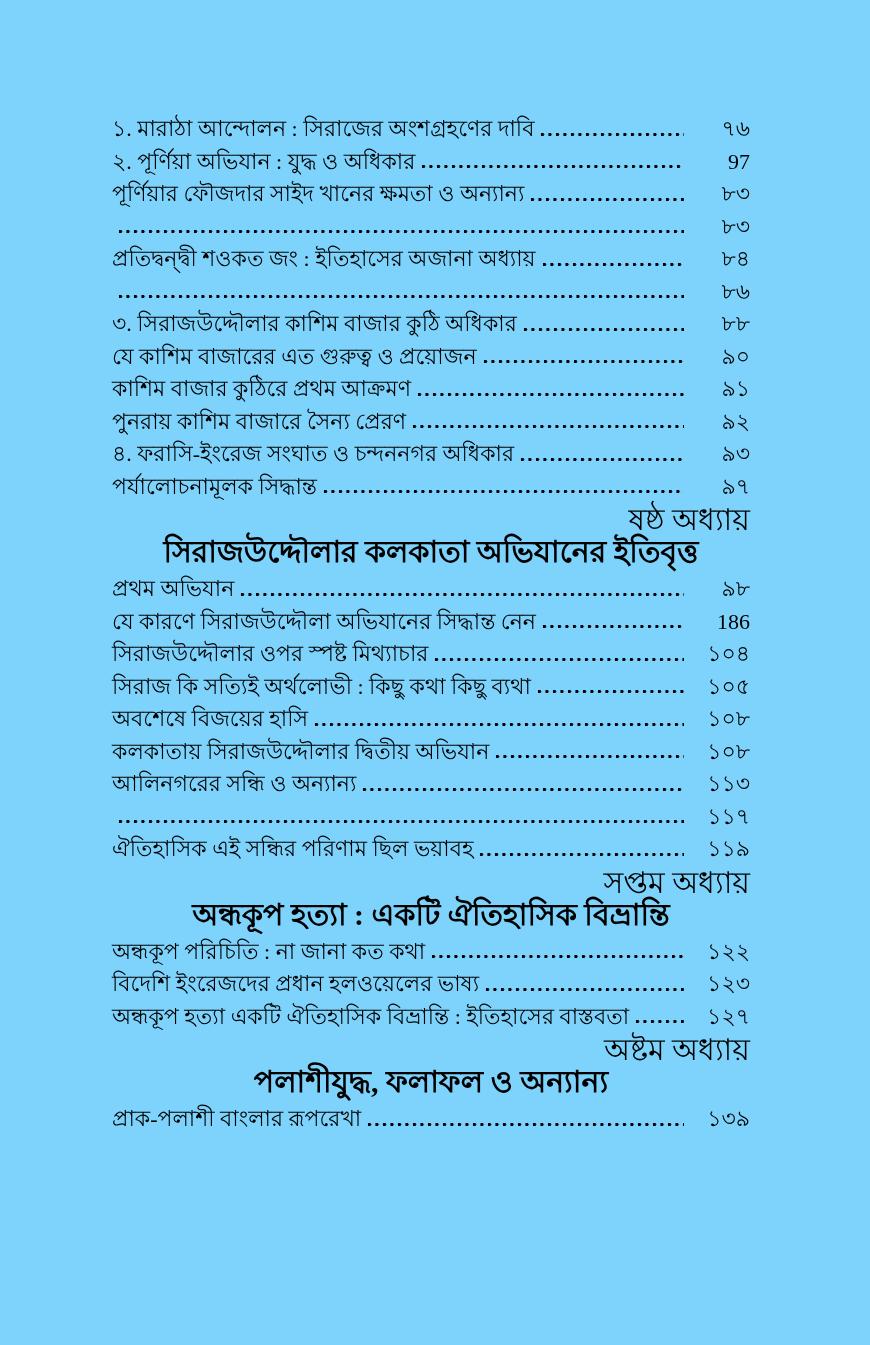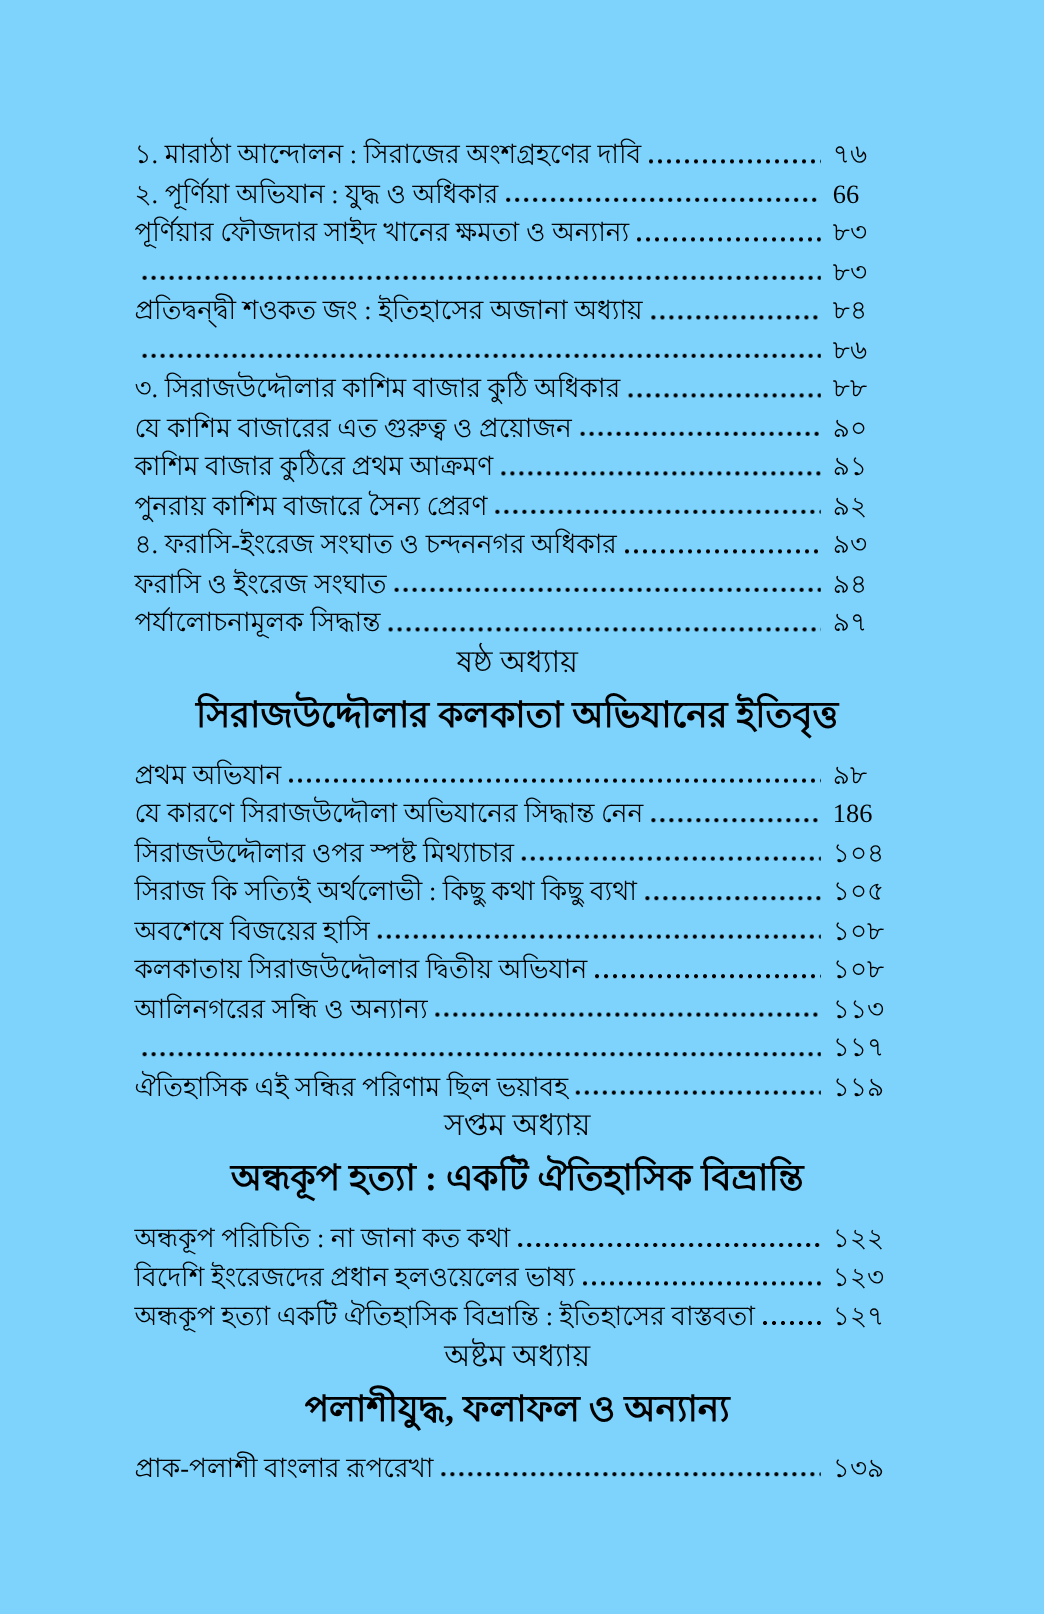--- a/index.html
+++ b/index.html
@@ -44,57 +44,57 @@
     background-size: 7.5px 5px;
     background-repeat: repeat-x;
     background-position: left bottom;
     min-width: 8px;
   }
   .pagenum {
     font-size: 22px;
     line-height: 1.25;
     flex: 0 0 56px;
     width: 56px;
-    text-align: left;
+    text-align: right;
     white-space: nowrap;
   }
   .chapter-label {
-    text-align: center;
-    font-size: 25px;
+    text-align: right;
+    font-size: 30px;
     height: 28px;
     line-height: 28px;
     margin-top: 6px;
   }
   .chapter-title {
     text-align: center;
     font-size: 30px;
     font-weight: bold;
     height: 36px;
     line-height: 36px;
-    margin: 12px;
+    margin: 0;
   }
 </style>
 </head>
 <body>
 
 <div class="page">
   <div class="toc">
   <section>
 
     <div class="entries">
   <div class="row">
     <span class="title">১. মারাঠা আন্দোলন : সিরাজের অংশগ্রহণের দাবি</span>
     <span class="leader"></span>
     <span class="pagenum">৭৬</span>
   </div>
 
   <div class="row">
     <span class="title">২. পূর্ণিয়া অভিযান : যুদ্ধ ও অধিকার</span>
     <span class="leader"></span>
-    <span class="pagenum">66</span>
+    <span class="pagenum">97</span>
   </div>
 
   <div class="row">
     <span class="title">পূর্ণিয়ার ফৌজদার সাইদ খানের ক্ষমতা ও অন্যান্য</span>
     <span class="leader"></span>
     <span class="pagenum">৮৩</span>
   </div>
 
   <div class="row">
     <span class="leader"></span>
@@ -135,25 +135,20 @@
     <span class="leader"></span>
     <span class="pagenum">৯২</span>
   </div>
 
   <div class="row">
     <span class="title">৪. ফরাসি-ইংরেজ সংঘাত ও চন্দননগর অধিকার</span>
     <span class="leader"></span>
     <span class="pagenum">৯৩</span>
   </div>
 
-  <div class="row">
-    <span class="title">ফরাসি ও ইংরেজ সংঘাত</span>
-    <span class="leader"></span>
-    <span class="pagenum">৯৪</span>
-  </div>
 
   <div class="row">
     <span class="title">পর্যালোচনামূলক সিদ্ধান্ত</span>
     <span class="leader"></span>
     <span class="pagenum">৯৭</span>
   </div>
 </div>
   </section>
 
   <section>

